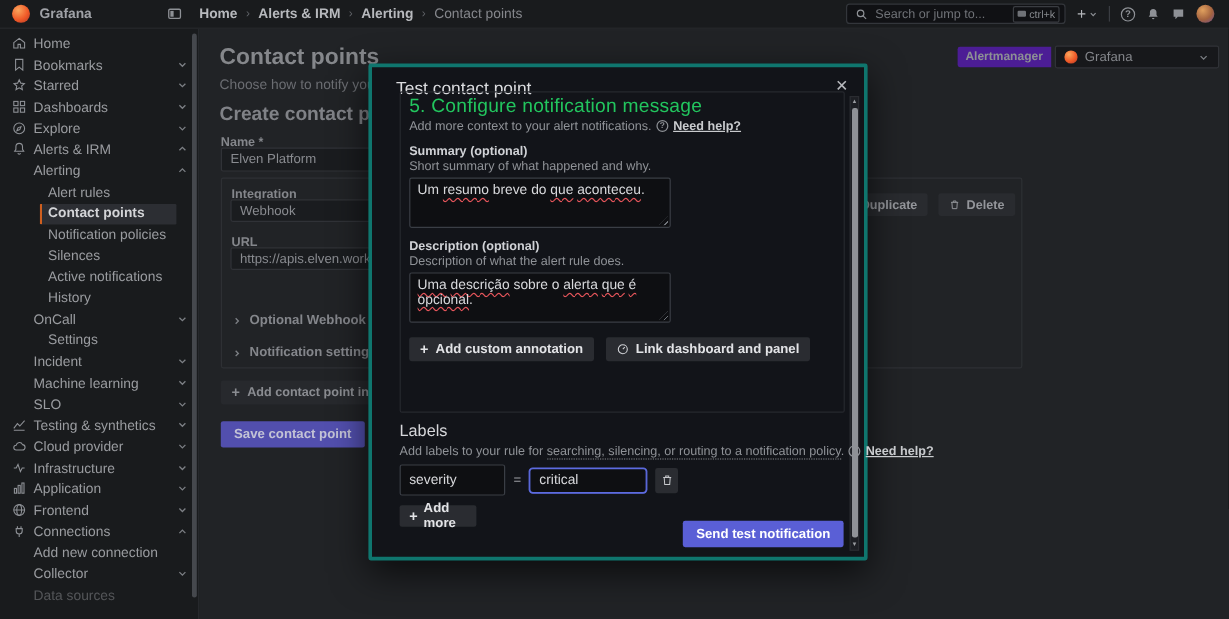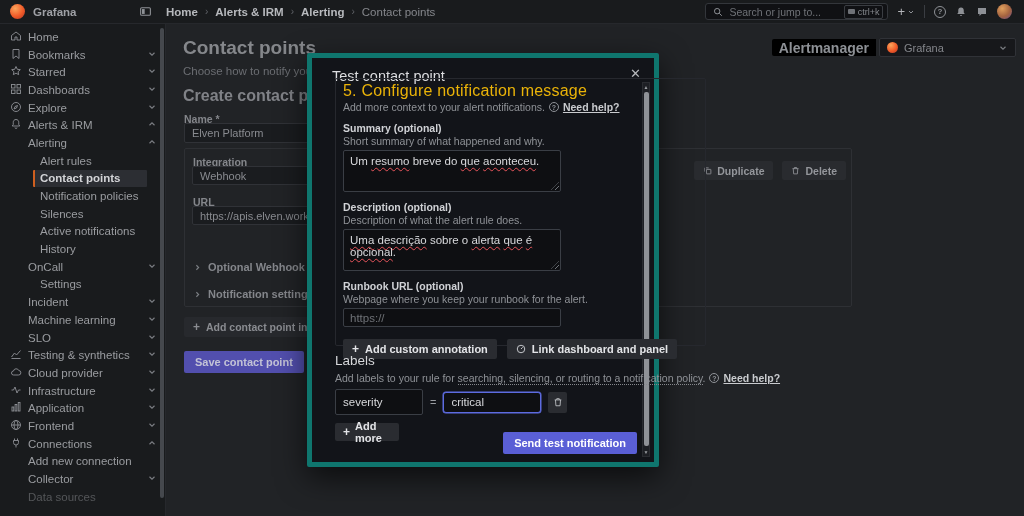--- a/index.html
+++ b/index.html
@@ -59,34 +59,34 @@
   .collapse-row { position:absolute; left:8px; display:flex; align-items:center; gap:6px; font-size:11px; font-weight:bold; color:#84868b; }
   .chev-right { width:9px; height:9px; color:#7c7f84; }
   .card-actions { position:absolute; right:5px; top:12px; display:flex; gap:9px; }
   .sm-btn { height:19px; background:#292b2f; border-radius:2px; display:flex; align-items:center; gap:5px; padding:0 9px; font-size:10.5px; font-weight:bold; color:#94969b; cursor:pointer; }
   .sm-btn .bico { width:9px; height:9px; display:flex; }
   .add-integration { position:absolute; left:17px; top:293px; width:200px; height:20px; background:#27292d; border-radius:2px; display:flex; align-items:center; gap:6px; padding:0 9px; font-size:10.5px; font-weight:bold; color:#8a8c91; overflow:hidden; white-space:nowrap; }
   .save-row { position:absolute; left:17px; top:327px; display:flex; gap:10px; }
   .btn-primary-dim { height:22px; background:#524fae; border-radius:2px; color:#c3c3d6; font-size:11px; font-weight:bold; display:flex; align-items:center; padding:0 11px; cursor:pointer; }
   .btn-sec-dim { height:22px; background:#27292d; border-radius:2px; color:#8a8c91; font-size:11px; font-weight:bold; display:flex; align-items:center; padding:0 11px; cursor:pointer; }
   .am-picker { position:absolute; right:8px; top:14px; display:flex; align-items:center; }
-  .am-chip { height:17px; background:#000000; border-radius:2px 0 0 2px; display:flex; align-items:center; padding:0 7px; font-size:14px; font-weight:bold; color:#8d9095; }
+  .am-chip { height:17px; background:#4c1d95; border-radius:2px 0 0 2px; display:flex; align-items:center; padding:0 7px; font-size:10px; font-weight:bold; color:#8d9095; }
   .am-select { height:19px; width:137px; background:#17181b; border:1px solid #303237; border-radius:2px; display:flex; align-items:center; gap:6px; padding:0 7px; font-size:11px; color:#84868b; margin-left:3px; }
   .am-caret { margin-left:auto; width:10px; height:10px; color:#7c7f84; }
 
   
-  .modal { position:absolute; left:307px; top:53px; width:352px; height:414px; background:#121419; border:5px solid #0f766e; border-radius:2px; box-shadow:0 10px 30px rgba(0,0,0,0.65); z-index:10; }
+  .modal { position:absolute; left:307px; top:53px; width:416px; height:414px; background:#121419; border:3px solid #0f766e; border-radius:2px; box-shadow:0 10px 30px rgba(0,0,0,0.65); z-index:10; }
   .modal-title { position:absolute; left:20px; top:10px; font-size:14.5px; color:#dcdde0; }
   .modal-close { position:absolute; right:13px; top:9px; color:#b7b9bd; font-size:13px; cursor:pointer; line-height:1; }
   .m-scroll { position:absolute; right:4px; top:24px; bottom:5px; width:8px; background:#1d1f24; border:1px solid #2a2c31; }
   .m-scroll .arrow { position:absolute; left:0; width:6px; height:8px; color:#9a9da1; font-size:5px; text-align:center; line-height:8px; }
   .m-scroll .thumb { position:absolute; left:0.5px; top:9px; bottom:10px; width:5px; background:#8f9297; border-radius:2px; }
   .modal-body { position:absolute; left:23px; top:20px; width:371px; }
   .sect-box { border:1px solid #26282e; border-radius:2px; padding:3px 8px 8px 7px; height:268px; }
-  .m-heading { font-size:16px; color:#eab308; letter-spacing:0.2px; }
+  .m-heading { font-size:16px; color:#22c55e; letter-spacing:0.2px; }
   .m-subrow { display:flex; align-items:center; gap:4px; margin-top:1px; }
   .m-small { font-size:10.5px; color:#8f9297; }
   .m-lbl { font-size:10.5px; font-weight:bold; color:#d0d2d6; }
   .need-help { font-size:10.5px; font-weight:bold; color:#c9cbce; text-decoration:underline; cursor:pointer; }
   .q-circle { width:10px; height:10px; border:1px solid #8f9297; border-radius:50%; color:#8f9297; font-size:7px; font-weight:bold; display:inline-flex; align-items:center; justify-content:center; flex:0 0 auto; }
   .fblock { margin-top:9px; }
   .fblock .m-small { margin-top:1px; }
   .m-textarea { margin-top:3px; width:218px; height:42px; background:#0e0f12; border:1px solid #3a3e45; border-radius:2px; padding:4px 6px; font-size:11.5px; color:#d8d9dc; position:relative; }
   .m-textarea .resize { position:absolute; right:1px; bottom:1px; width:8px; height:8px; clip-path:polygon(100% 0,100% 100%,0 100%); background:repeating-linear-gradient(135deg, transparent 0 2px, #70747a 2px 3px); }
   .squiggle { text-decoration:underline; text-decoration-style:wavy; text-decoration-color:#e5545a; text-decoration-thickness:1px; text-underline-offset:2px; }
@@ -479,27 +479,20 @@
 
         <div class="fblock">
           <div class="m-lbl">Description (optional)</div>
           <div class="m-small">Description of what the alert rule does.</div>
           <div class="m-textarea">
             <span><span class="squiggle">Uma</span><span> </span><span class="squiggle">descrição</span><span> sobre o </span><span class="squiggle">alerta</span><span> </span><span class="squiggle">que</span><span> </span><span class="squiggle">é</span><span> </span><span class="squiggle">opcional</span><span>.</span></span>
             <span class="resize"></span>
           </div>
         </div>
 
-        <div class="fblock">
-          <div class="m-lbl">Runbook URL (optional)</div>
-          <div class="m-small">Webpage where you keep your runbook for the alert.</div>
-          <div class="m-input">
-            <span class="placeholder">https://</span>
-          </div>
-        </div>
 
         <div class="m-btnrow">
           <div class="m-btn">
             <span class="plus-g">+</span>
             <span>Add custom annotation</span>
           </div>
           <div class="m-btn">
             <span class="bico">
               <svg width="10" height="10" viewBox="0 0 24 24" fill="none" stroke="currentColor" stroke-width="2.2">
                   <circle cx="12" cy="12" r="9"></circle>

